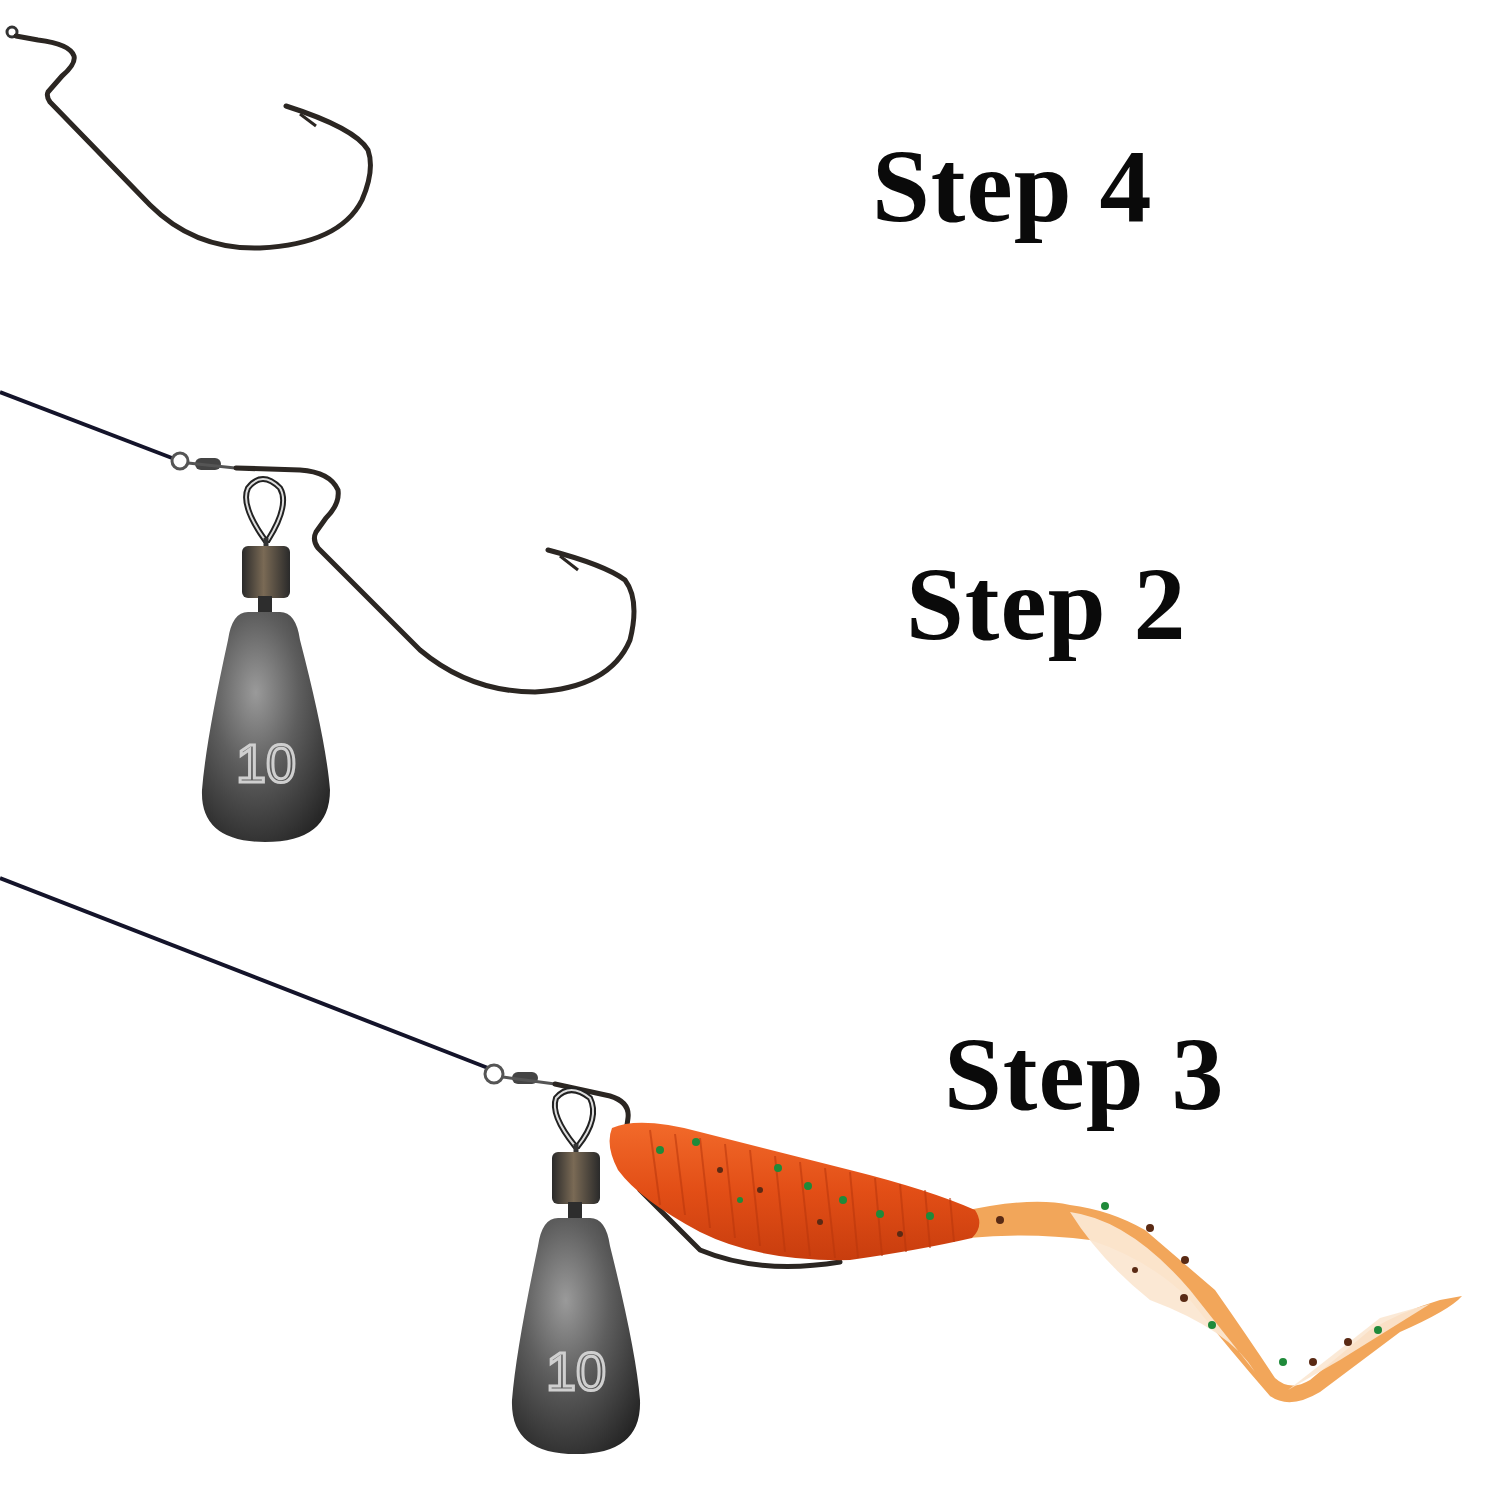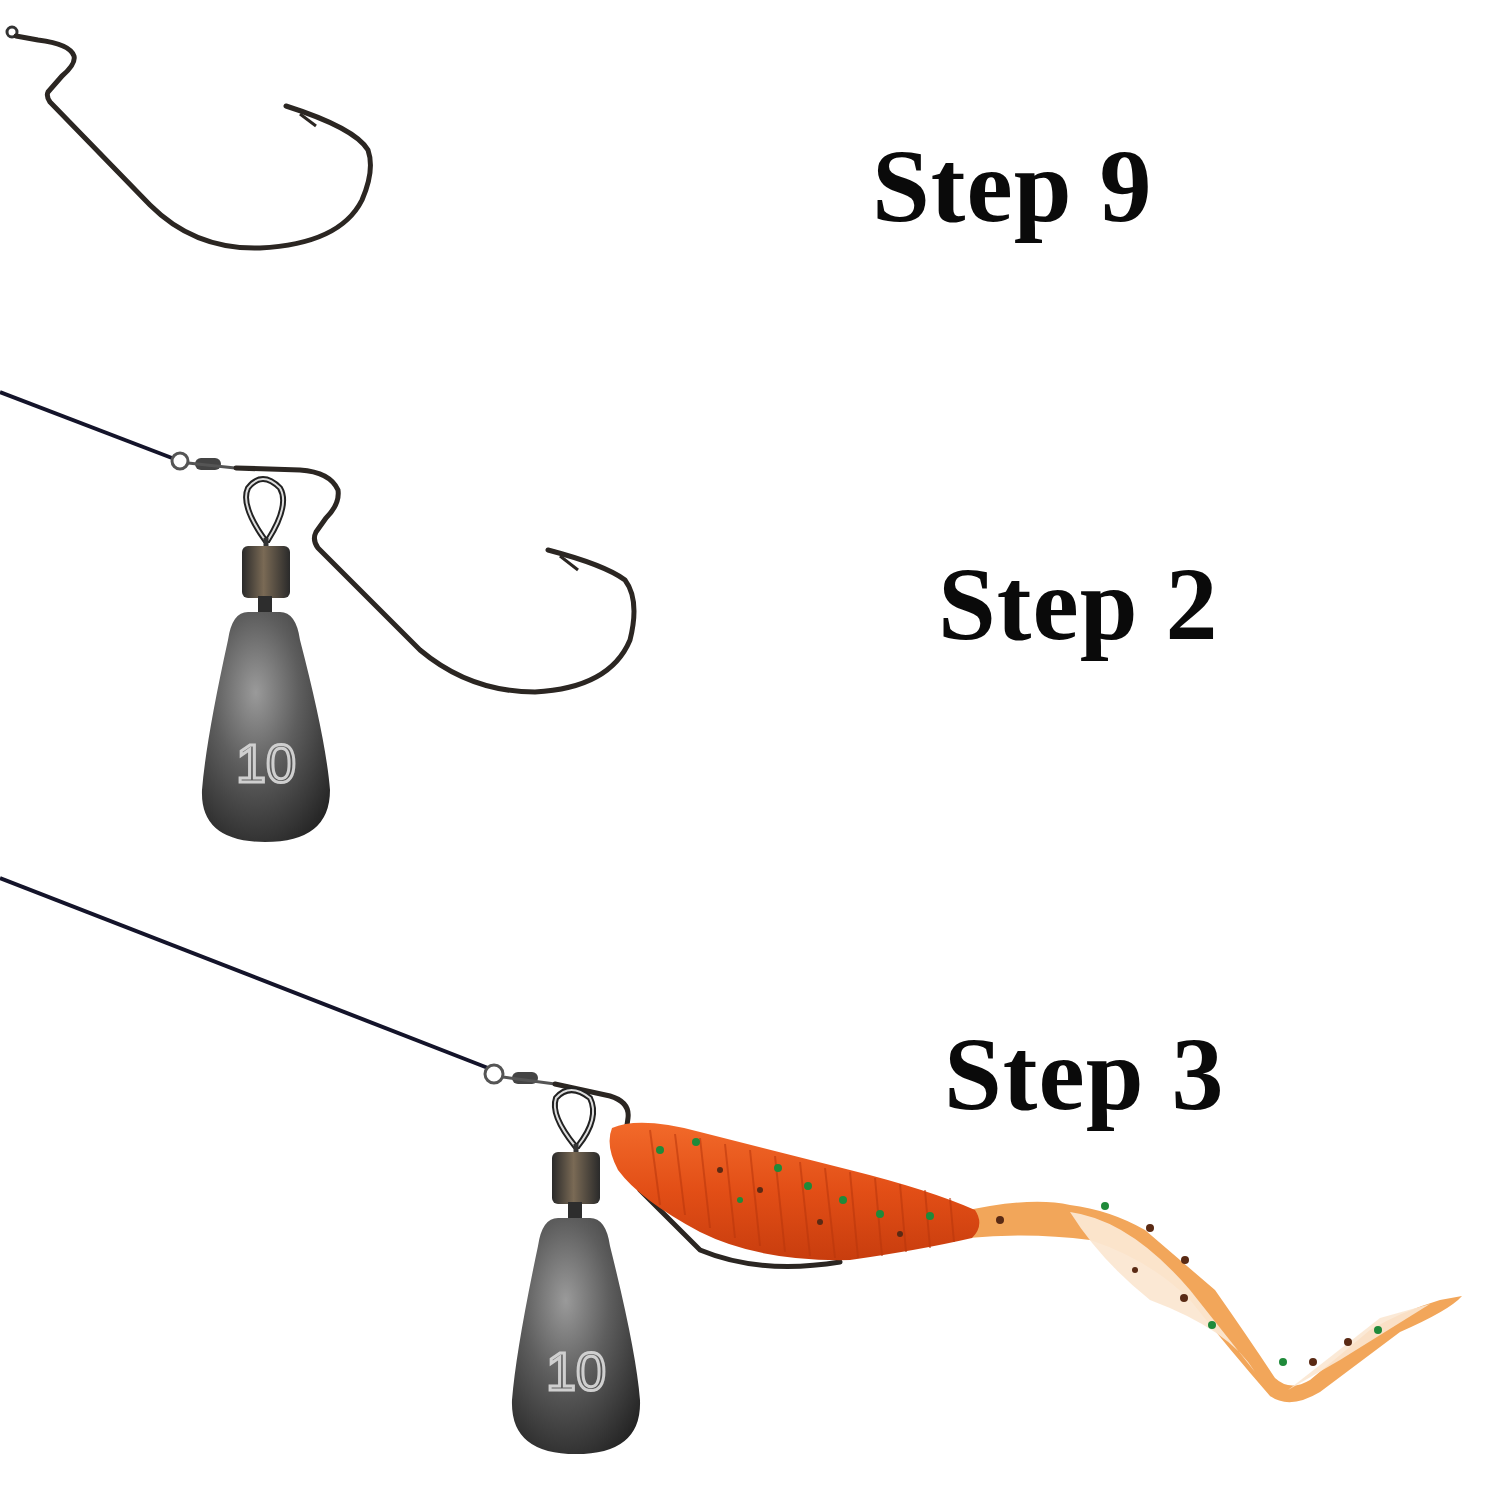--- a/index.html
+++ b/index.html
@@ -1,21 +1,21 @@
 <!DOCTYPE html>
 <html><head>
 <meta charset="utf-8">
 <style>
   html,body{margin:0;padding:0;background:#ffffff;}
   body{width:1500px;height:1500px;position:relative;overflow:hidden;font-family:"Liberation Serif","DejaVu Serif",serif;}
   .stage{position:absolute;left:0;top:0;width:1500px;height:1500px;}
   .art{position:absolute;left:0;top:0;width:1500px;height:1500px;}
   .step-label{position:absolute;font-family:"Liberation Serif","DejaVu Serif",serif;font-weight:bold;font-size:104px;color:#0a0a0a;line-height:1;letter-spacing:1px;white-space:nowrap;}
   #l1{left:872px;top:134px;}
-  #l2{left:906px;top:552px;margin-left:32px;}
+  #l2{left:906px;top:552px;}
   #l3{left:944px;top:996px;margin-top:26px;}
 </style>
 </head>
 <body>
 
 <div class="stage">
 
   <svg class="art" viewBox="0 0 1500 1500" xmlns="http://www.w3.org/2000/svg">
     <defs>
       <radialGradient id="sinkerGrad" cx="0.42" cy="0.35" r="0.75">
@@ -129,16 +129,16 @@
           <circle cx="1185" cy="1260" r="4"></circle>
             <circle cx="1184" cy="1298" r="4"></circle>
             <circle cx="1135" cy="1270" r="3"></circle>
           <circle cx="1348" cy="1342" r="4"></circle>
             <circle cx="1313" cy="1362" r="4"></circle>
         </g>
       </g>
     </g>
   </svg>
 
-  <div class="step-label" id="l1">Step 9</div>
+  <div class="step-label" id="l1">Step 4</div>
   <div class="step-label" id="l2">Step 2</div>
   <div class="step-label" id="l3">Step 3</div>
 </div>
 
 </body></html>

